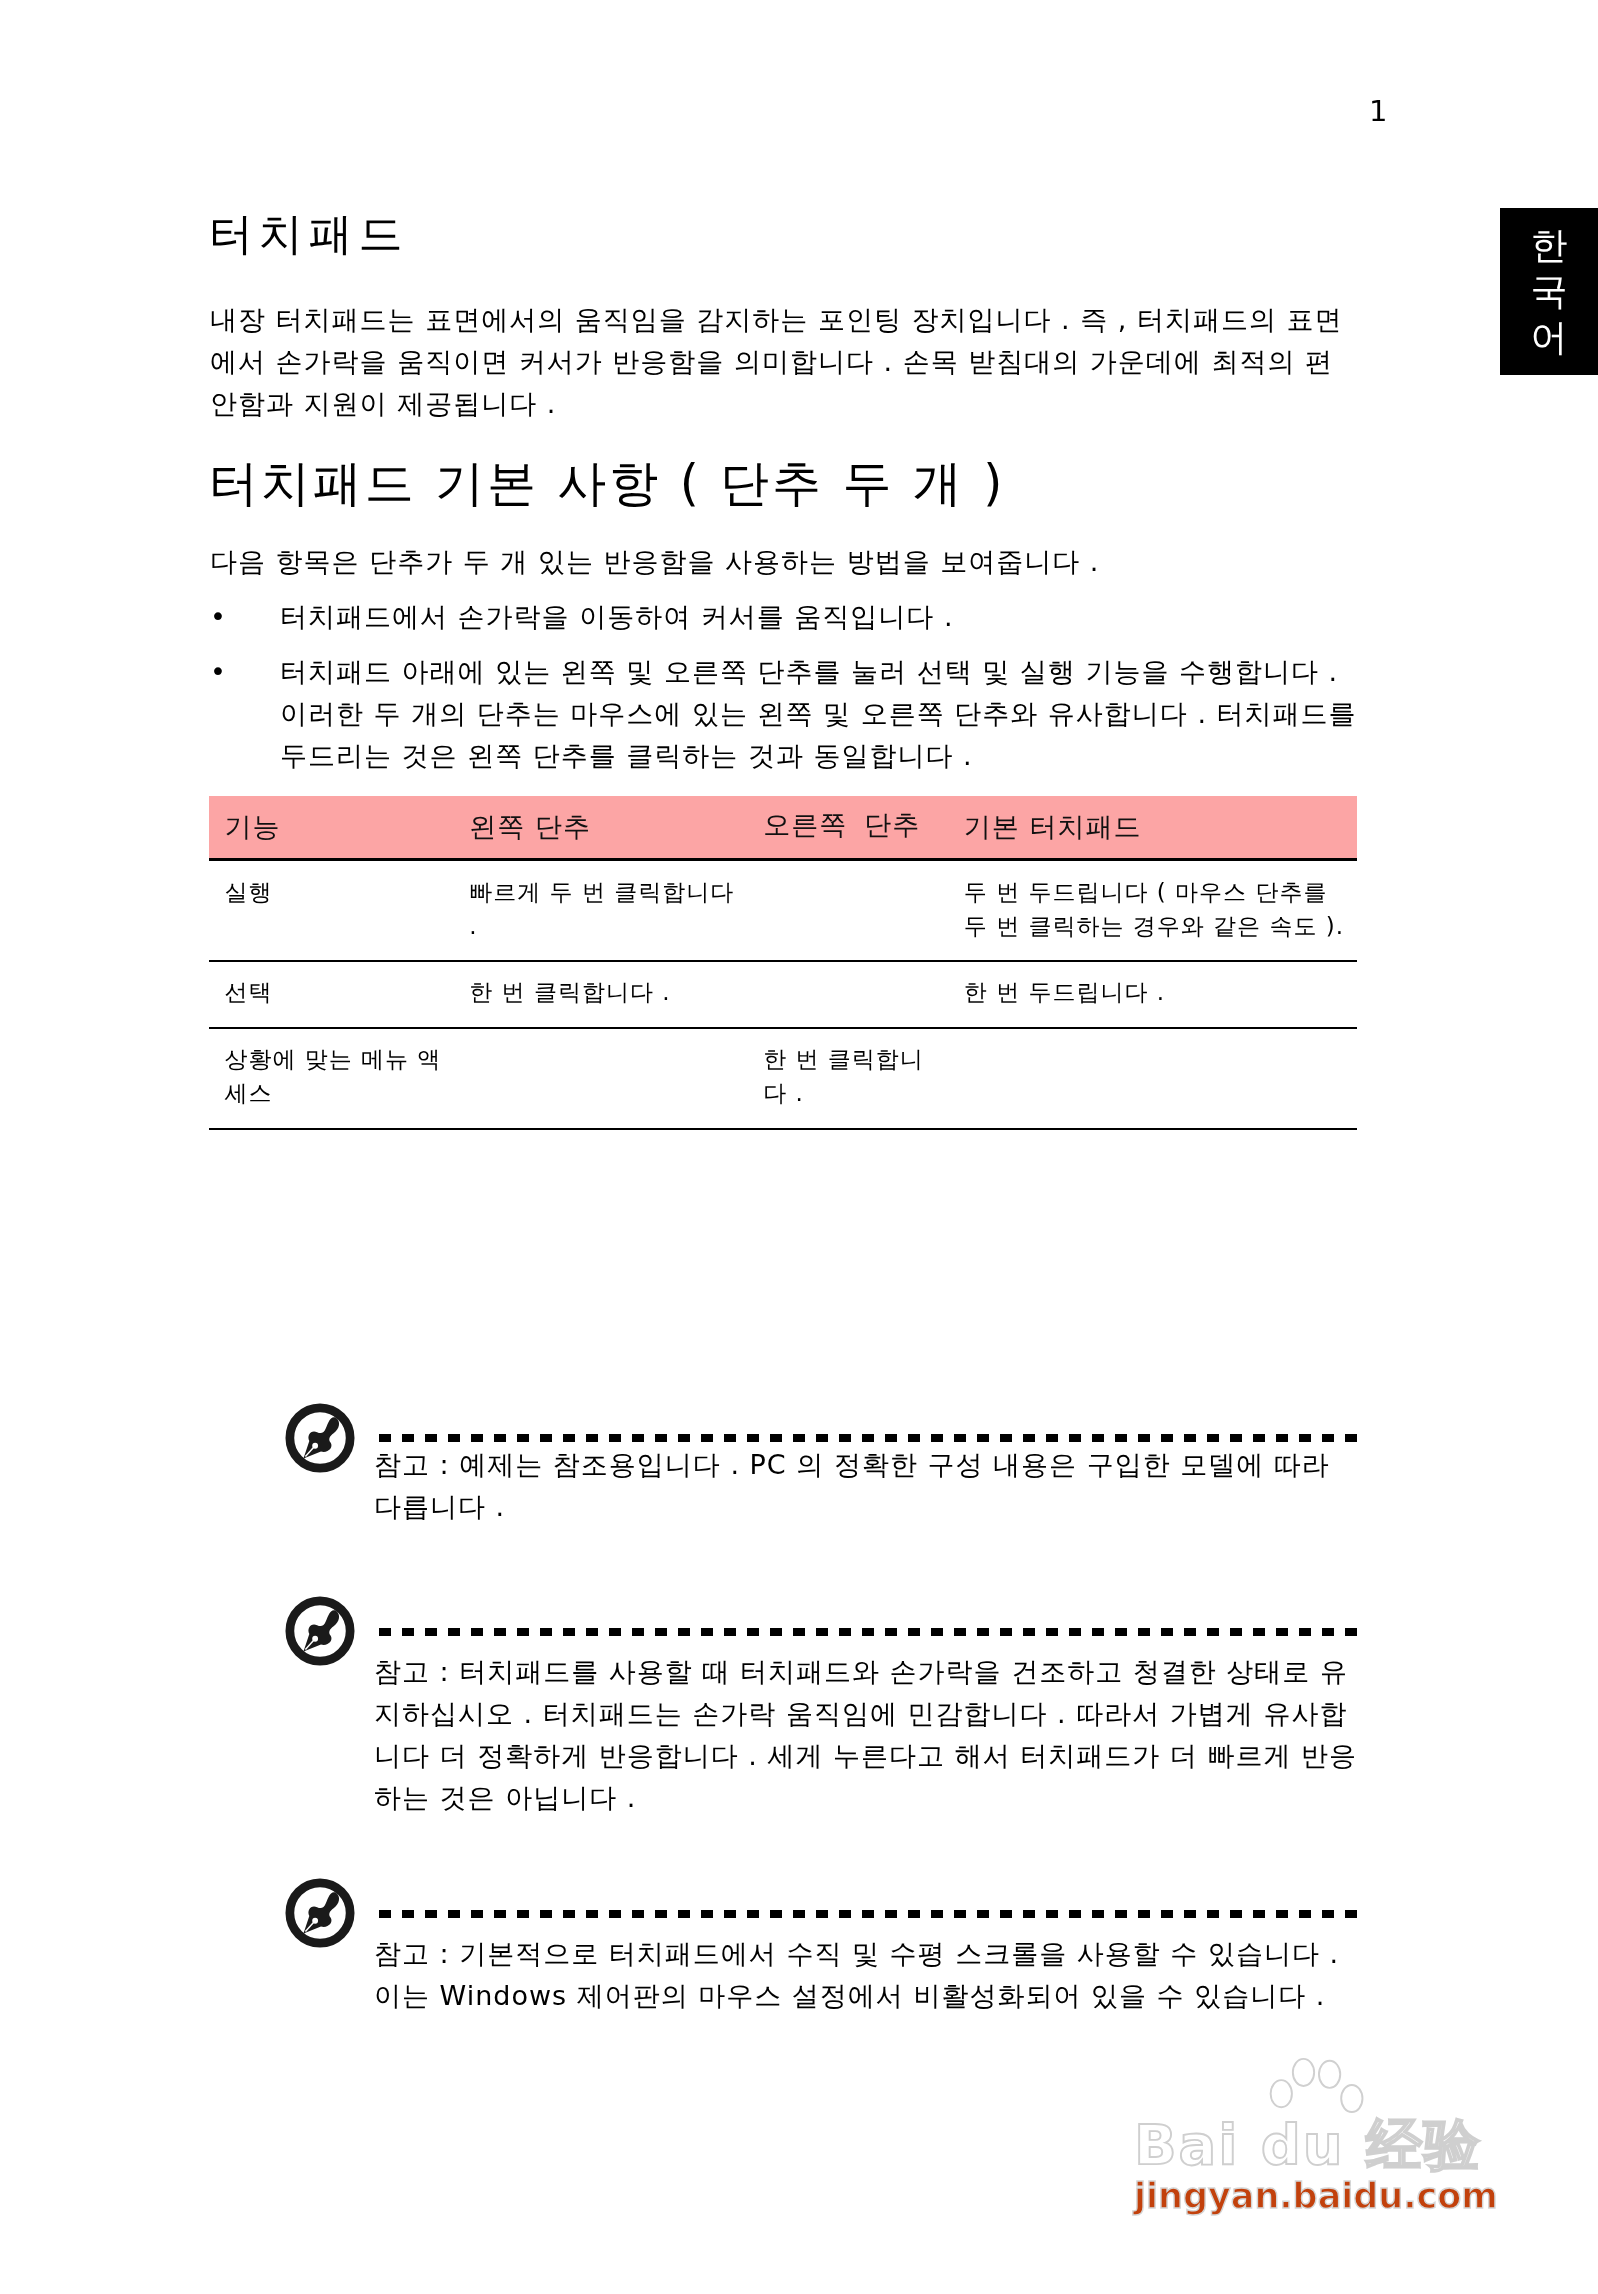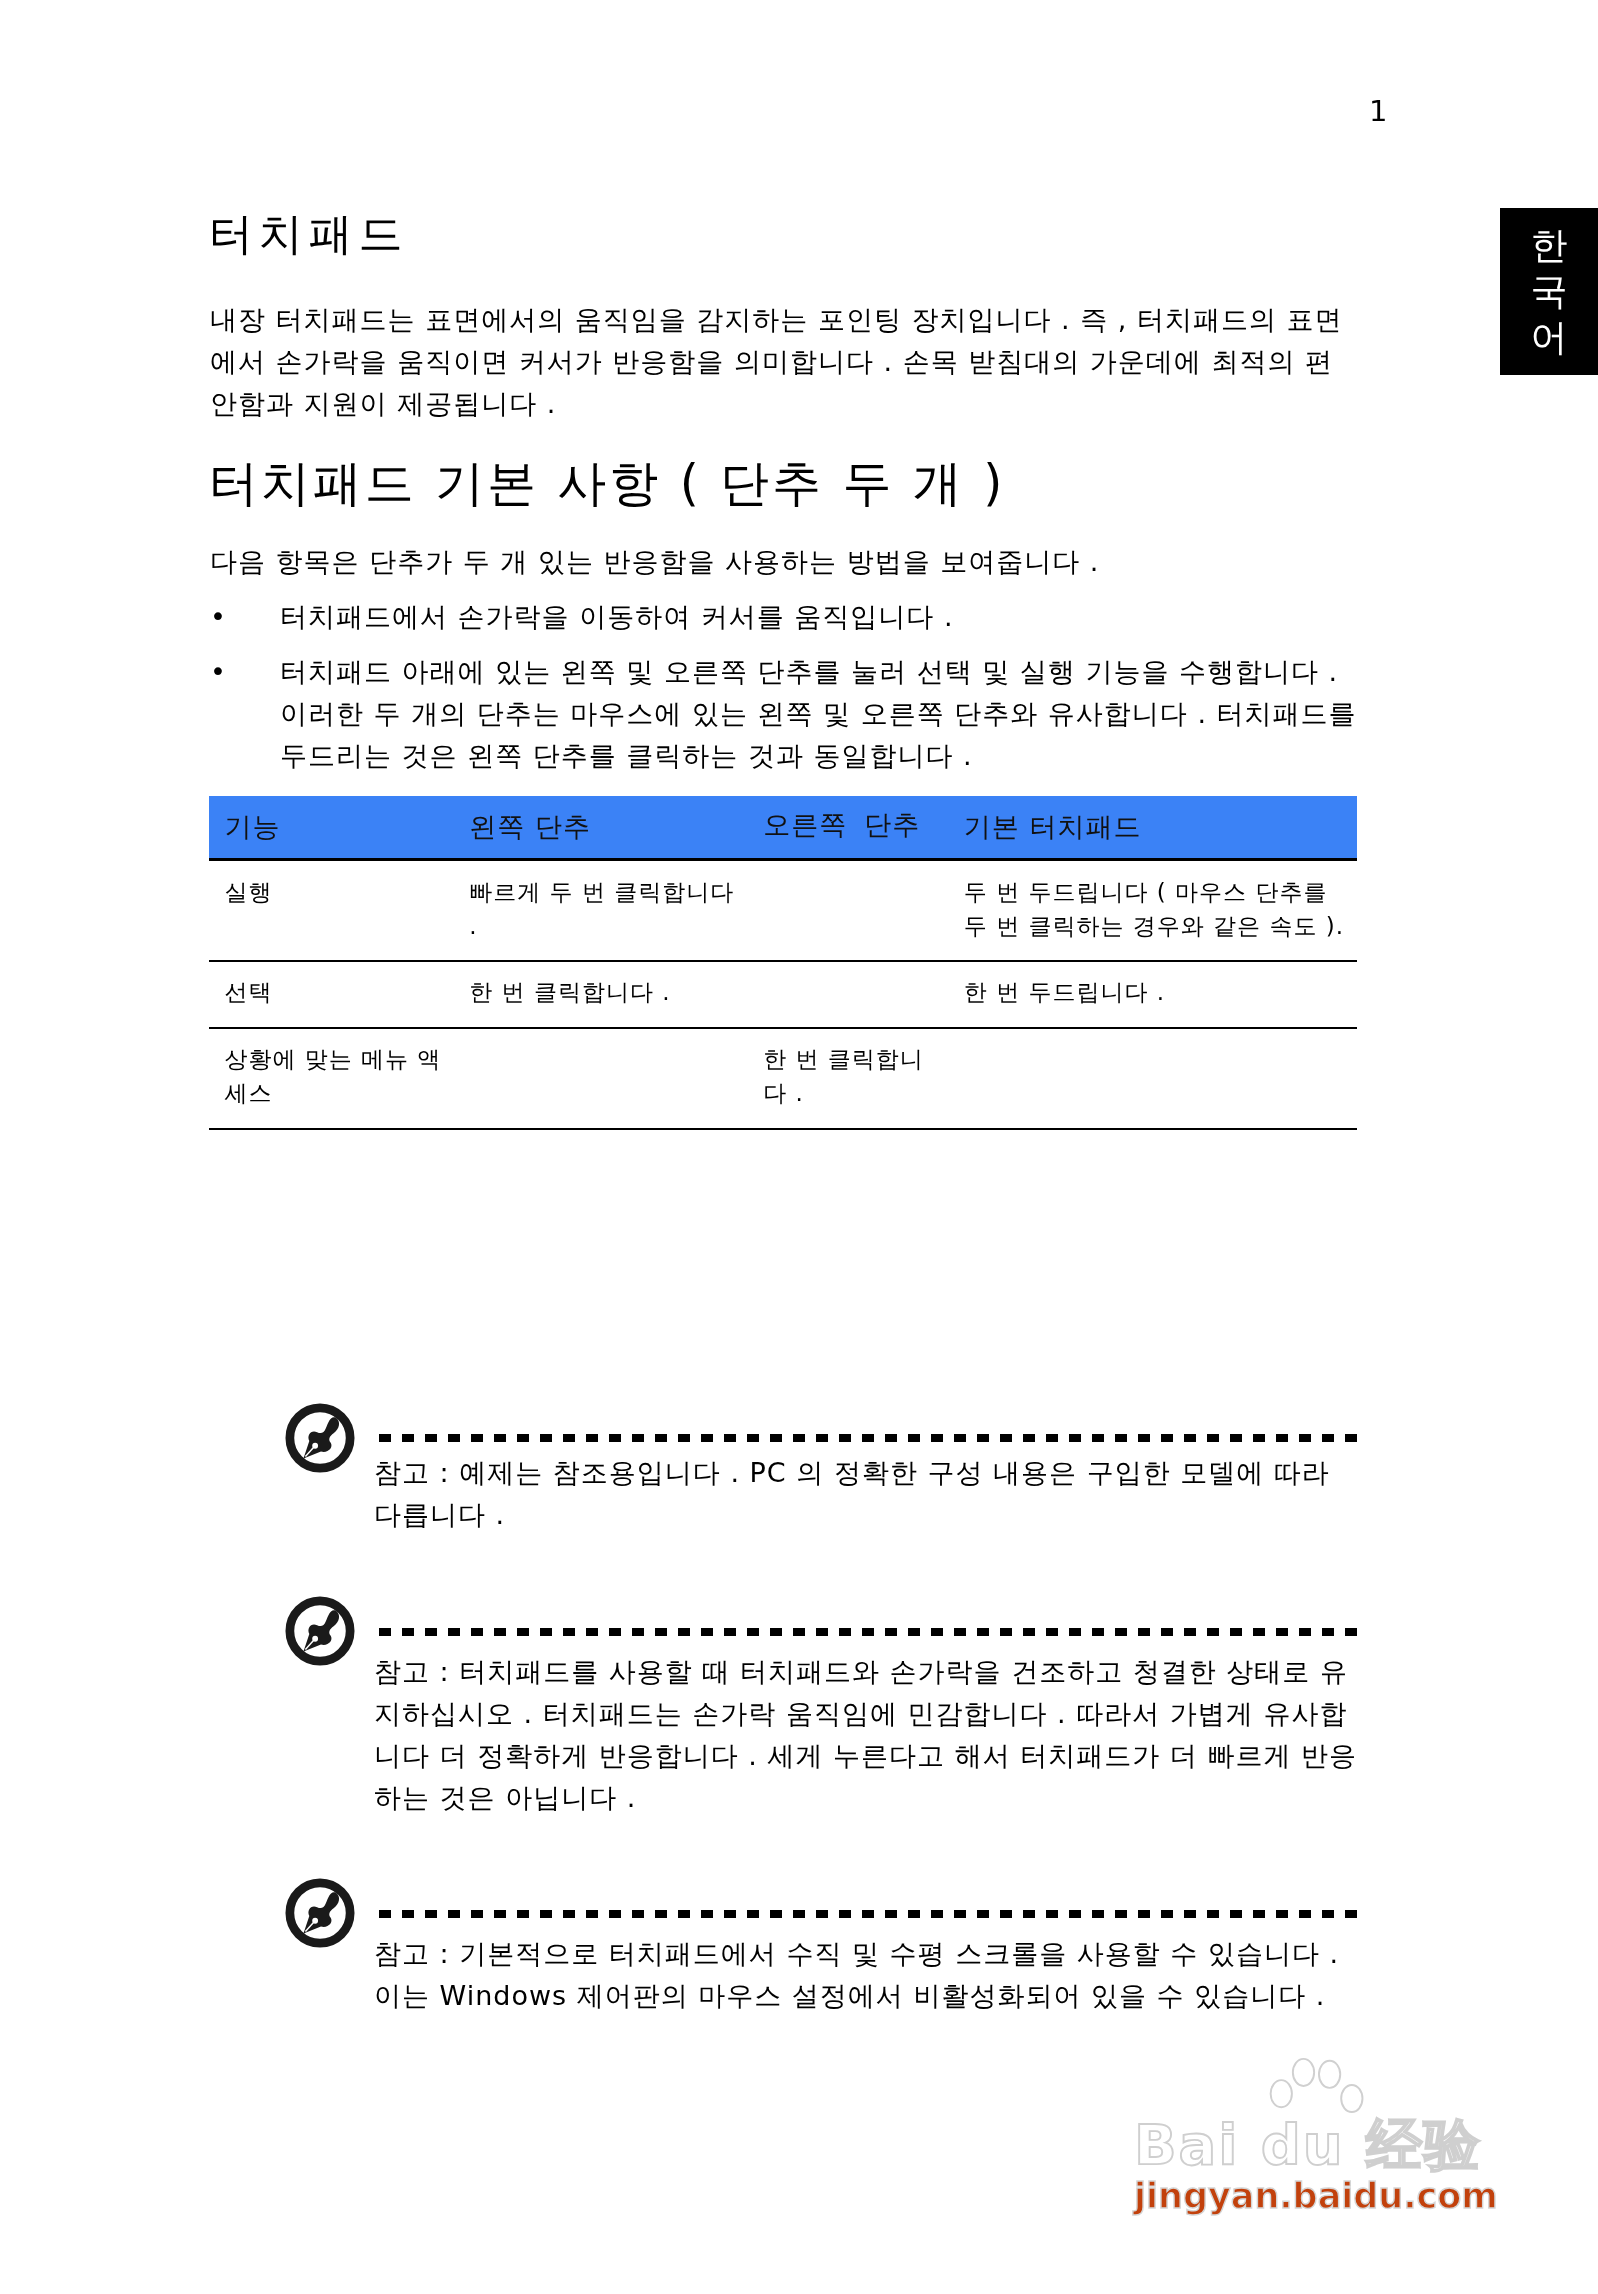--- a/index.html
+++ b/index.html
@@ -20,21 +20,21 @@
     .body-text { font-size: 27px; line-height: 42px; letter-spacing: 1px; }
     .intro { left: 210px; top: 299px; width: 1149px; }
     .section-heading { left: 209px; top: 450px; font-size: 49px; line-height: 68px; letter-spacing: 2.9px; font-weight: normal; margin: 0; }
     .lead { left: 210px; top: 541px; width: 1149px; }
     .bullets { left: 210px; top: 596px; width: 1149px; margin: 0; padding: 0; list-style: none; }
     .bullets li { position: relative; padding-left: 70px; margin-bottom: 12.6px; }
     .bullet-dot { position: absolute; left: 0; top: 0; font-size: 27px; }
 
     .data-table { left: 209px; top: 796px; width: 1148px; border-collapse: collapse; font-size: 23px; line-height: 34px; letter-spacing: 1px; }
     .data-table th {
-      background: #3b82f6; font-weight: normal; text-align: left; height: 62px; padding: 0 0 0 15.4px;
+      background: #fca5a5; font-weight: normal; text-align: left; height: 62px; padding: 0 0 0 15.4px;
       font-size: 27px; border-bottom: 3.9px solid #000000; color: #111111;
     }
     .data-table td { vertical-align: top; padding: 13.5px 9.7px 17.4px 15.4px; border-bottom: 2.9px solid #000000; }
     .col1 { width: 242px; }
     .col2 { width: 294px; }
     .col3 { width: 195px; font-family: Liberation Mono, monospace; }
     .col4 { width: 416px; margin-top: 31px; }
 
     .note { left: 285px; width: 1072px; }
     .note-icon { position: absolute; left: 0; top: 0; width: 70px; height: 70px; }
@@ -114,21 +114,21 @@
 </table>
 
 <div class="abs note note-1">
   <svg class="note-icon" viewBox="0 0 72 72">
     <circle cx="36" cy="36" r="31" fill="none" stroke="#1a1a1a" stroke-width="9"></circle>
     <path d="M52 15 C58 19 56 27 50 31 C46 34 44 37 47 41 C50 46 44 52 37 50 L19 57 L25 39 C22 33 27 27 33 30 C37 32 40 31 42 26 C45 19 47 13 52 15 Z" fill="#1a1a1a"></path>
     <circle cx="31" cy="44" r="3" fill="#ffffff"></circle>
     <line x1="21" y1="55" x2="30" y2="45" stroke="#ffffff" stroke-width="1.5"></line>
   </svg>
   <div class="note-dash" style="top:31px"></div>
-  <p class="note-text" style="top:49px; margin:0">참고 : 예제는 참조용입니다 . PC 의 정확한 구성 내용은 구입한 모델에 따라 다릅니다 .</p>
+  <p class="note-text" style="top:41px; margin:0">참고 : 예제는 참조용입니다 . PC 의 정확한 구성 내용은 구입한 모델에 따라 다릅니다 .</p>
 </div>
 
 <div class="abs note note-2">
   <svg class="note-icon" viewBox="0 0 72 72">
     <circle cx="36" cy="36" r="31" fill="none" stroke="#1a1a1a" stroke-width="9"></circle>
     <path d="M52 15 C58 19 56 27 50 31 C46 34 44 37 47 41 C50 46 44 52 37 50 L19 57 L25 39 C22 33 27 27 33 30 C37 32 40 31 42 26 C45 19 47 13 52 15 Z" fill="#1a1a1a"></path>
     <circle cx="31" cy="44" r="3" fill="#ffffff"></circle>
     <line x1="21" y1="55" x2="30" y2="45" stroke="#ffffff" stroke-width="1.5"></line>
   </svg>
   <div class="note-dash" style="top:32px"></div>

